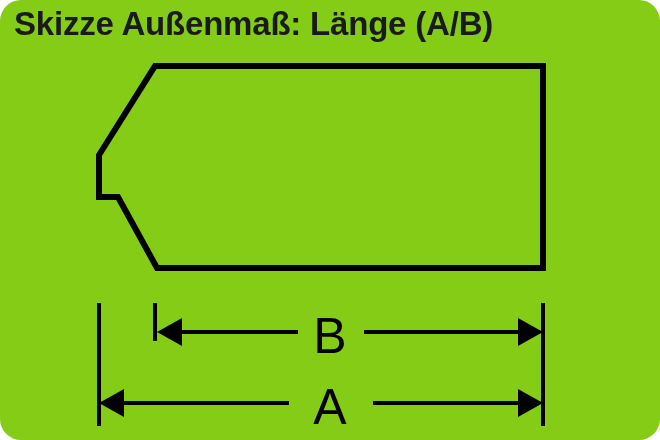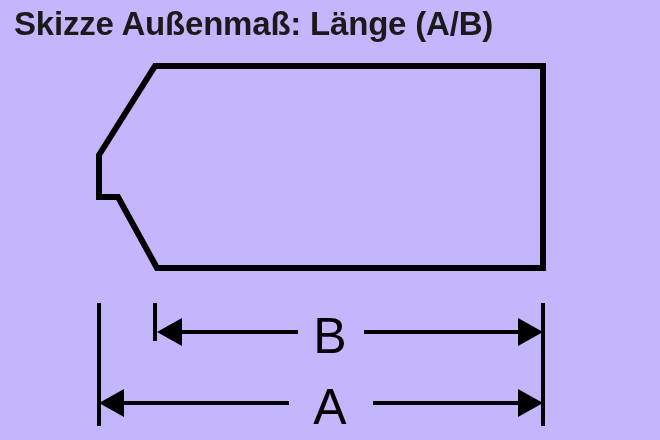--- a/index.html
+++ b/index.html
@@ -11,21 +11,22 @@
     width: 660px;
     height: 440px;
     overflow: hidden;
     font-family: "Liberation Sans", sans-serif;
     color: #1a1a1a;
   }
   #page {
     position: relative;
     width: 660px;
     height: 440px;
-    background: #c4b5fd;
+    background: #84cc16;
+    border-radius: 21px;
   }
   #title {
     position: absolute;
     left: 14px;
     top: 2px;
     width: 640px;
     font-family: "Liberation Sans", sans-serif;
     font-weight: bold;
     font-size: 33px;
     line-height: 44px;

